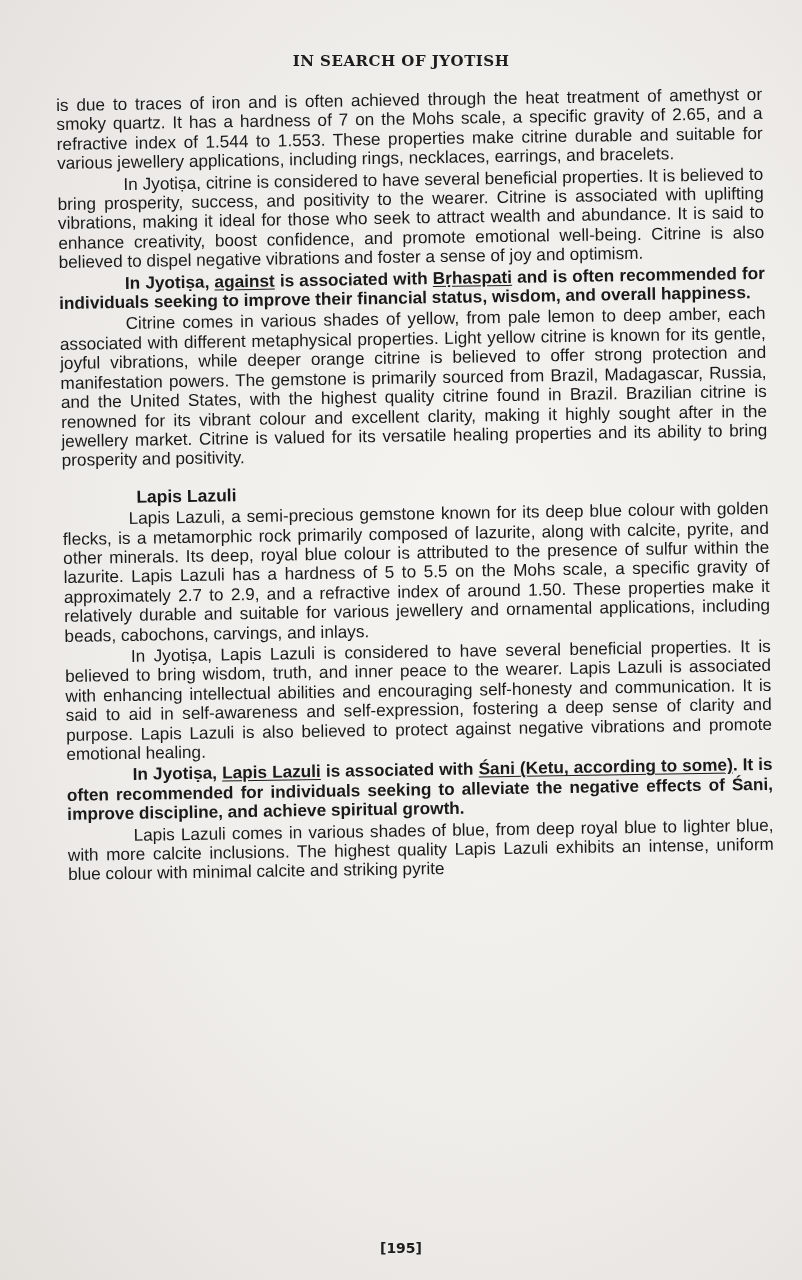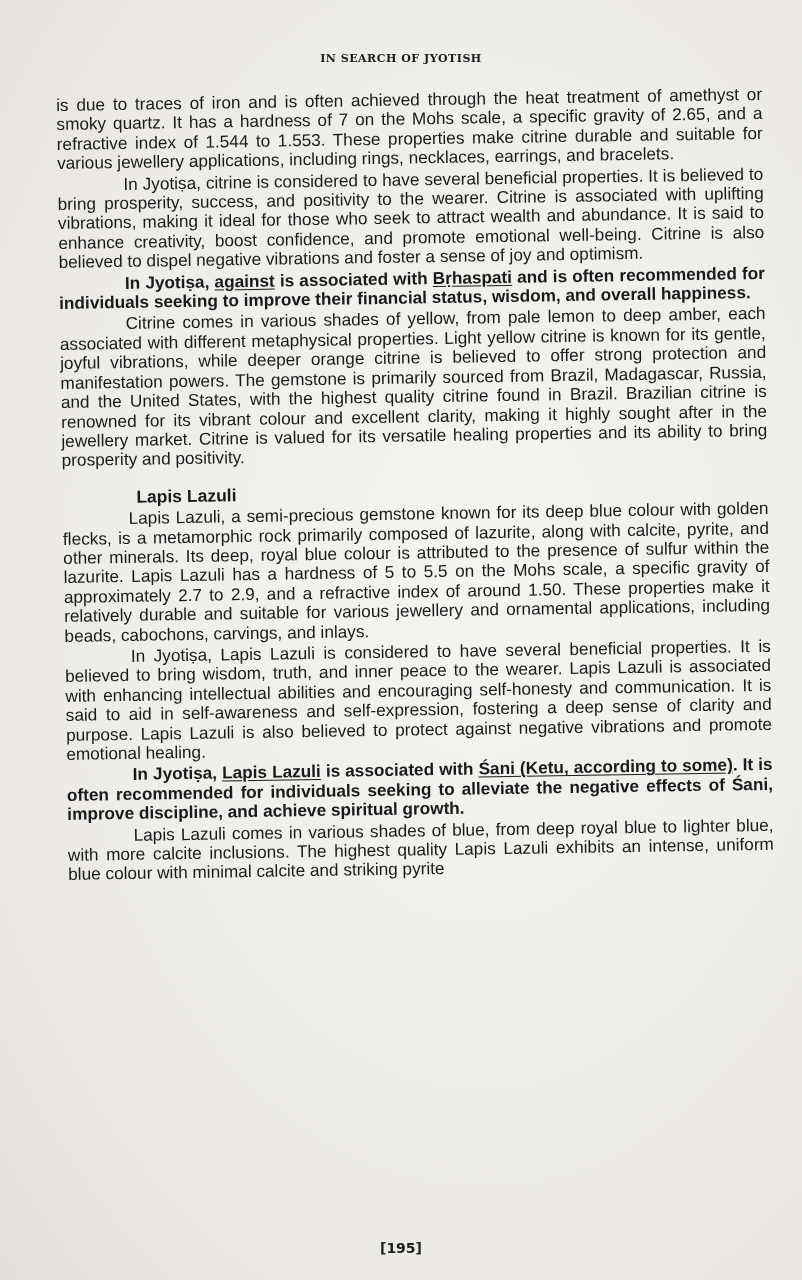--- a/index.html
+++ b/index.html
@@ -8,21 +8,21 @@
     background: #d9d7d3;
     font-family: "Liberation Sans Narrow", "Liberation Sans", sans-serif;
   }
   .page {
     position: relative; width: 802px; height: 1280px;
     background: radial-gradient(ellipse at 60% 45%, #f6f4f1 0%, #efedea 55%, #e3e0dc 100%);
     box-sizing: border-box;
   }
   .header {
     position: absolute; top: 52px; left: 0; width: 802px; text-align: center;
-    font-family: "DejaVu Serif", serif; font-weight: bold; font-size: 11px;
+    font-family: "DejaVu Serif", serif; font-weight: bold; font-size: 15px;
     letter-spacing: 0.5px; color: #1c1c1c;
   }
   .body-text {
     position: absolute; top: 96px; left: 56px; width: 706px;
     color: #1a1a1a; font-size: 17.2px; line-height: 19.4px;
     text-align: justify; transform: rotate(-0.9deg); transform-origin: top left;
   }
   .body-text p { margin: 0 0 2px 0; }
   .indent { text-indent: 66px; }
   .bold { font-weight: bold; }

